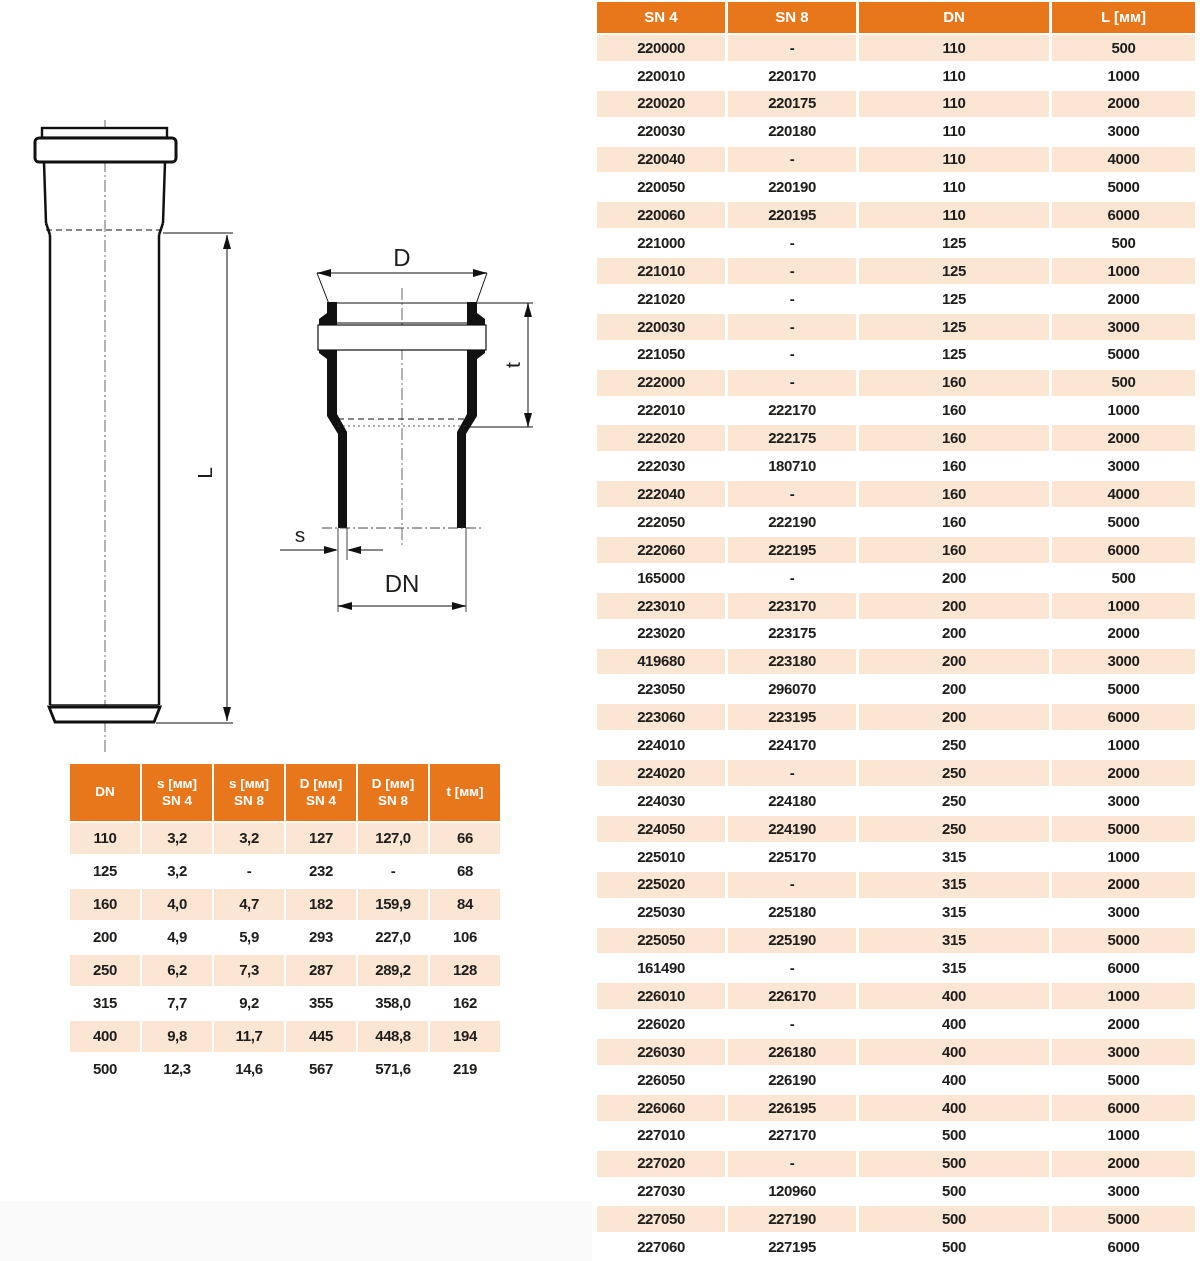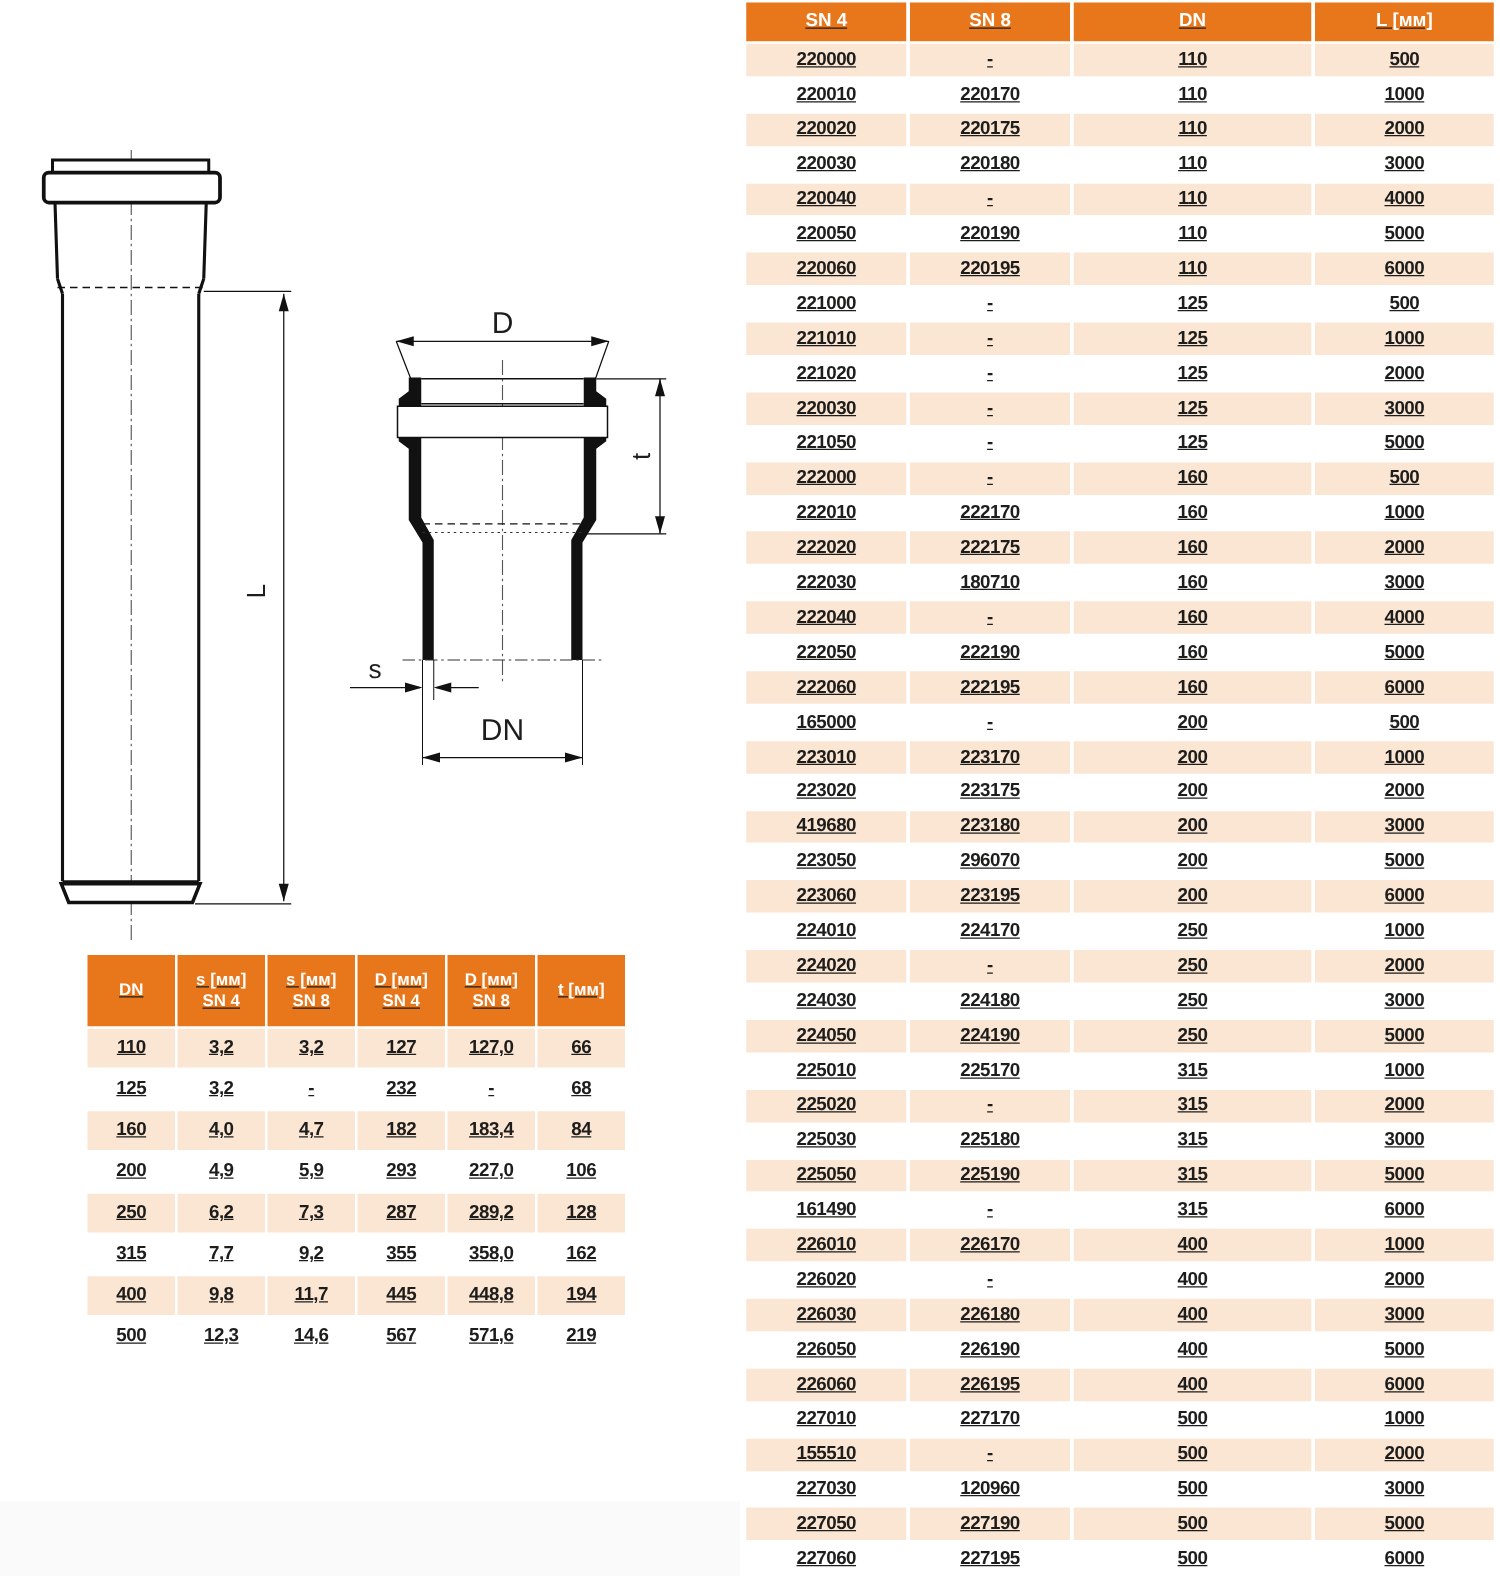--- a/index.html
+++ b/index.html
@@ -2,21 +2,21 @@
 <html><head>
 <meta charset="utf-8">
 <style>
   html,body{margin:0;padding:0;background:#fff;}
   body{width:1200px;height:1261px;position:relative;overflow:hidden;
        font-family:"Liberation Sans",sans-serif;color:#1d1d1b;}
 
   
   .tcell{display:flex;flex-direction:column;align-items:center;justify-content:center;
          text-align:center;line-height:1.1;background:#fff;}
-  .trow{box-sizing:border-box;text-decoration:underline;}
+  .trow{box-sizing:border-box;}
   .th{background:#e8771c;color:#fff;font-weight:bold;}
   .shade .tcell{background:#fbe5d3;}
 
   
   .rt{position:absolute;left:597px;top:2px;width:598px;
       display:flex;flex-direction:column;row-gap:2px;}
   .rt .trow{display:grid;grid-template-columns:128px 128px 190px 143px;column-gap:3px;height:25.9px;}
   .rt .thead{height:31px;}
   .rt .tcell{font-size:15px;font-weight:bold;letter-spacing:-0.4px;}
   .rt .th{font-size:15px;letter-spacing:0;}
@@ -145,21 +145,21 @@
       <div class="tcell">-</div>
       <div class="tcell">232</div>
       <div class="tcell">-</div>
       <div class="tcell">68</div>
     </div>
     <div class="trow shade">
       <div class="tcell">160</div>
       <div class="tcell">4,0</div>
       <div class="tcell">4,7</div>
       <div class="tcell">182</div>
-      <div class="tcell">183,4</div>
+      <div class="tcell">159,9</div>
       <div class="tcell">84</div>
     </div>
     <div class="trow">
       <div class="tcell">200</div>
       <div class="tcell">4,9</div>
       <div class="tcell">5,9</div>
       <div class="tcell">293</div>
       <div class="tcell">227,0</div>
       <div class="tcell">106</div>
     </div>
@@ -445,21 +445,21 @@
       <div class="tcell">400</div>
       <div class="tcell">6000</div>
     </div>
     <div class="trow">
       <div class="tcell">227010</div>
       <div class="tcell">227170</div>
       <div class="tcell">500</div>
       <div class="tcell">1000</div>
     </div>
     <div class="trow shade">
-      <div class="tcell">155510</div>
+      <div class="tcell">227020</div>
       <div class="tcell">-</div>
       <div class="tcell">500</div>
       <div class="tcell">2000</div>
     </div>
     <div class="trow">
       <div class="tcell">227030</div>
       <div class="tcell">120960</div>
       <div class="tcell">500</div>
       <div class="tcell">3000</div>
     </div>

